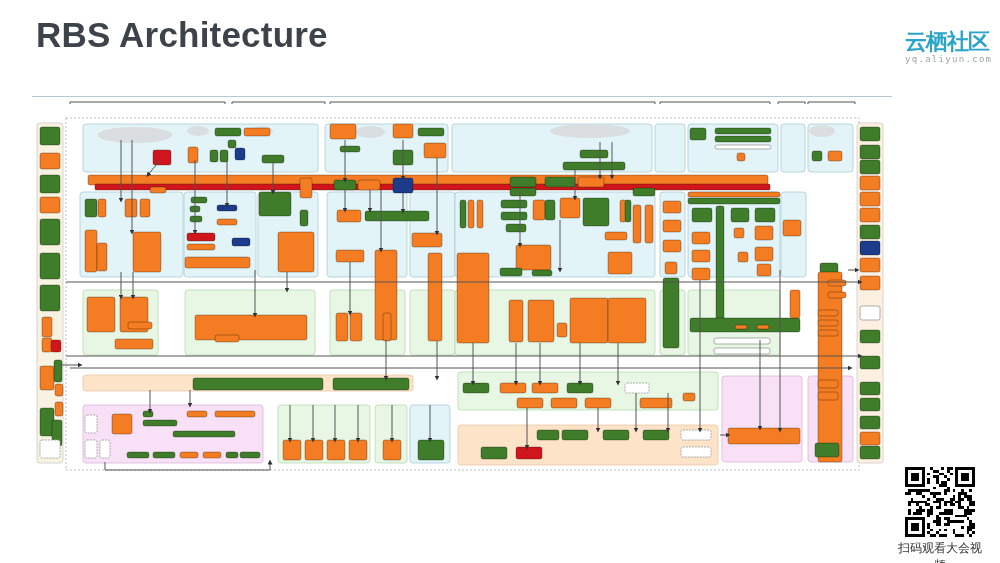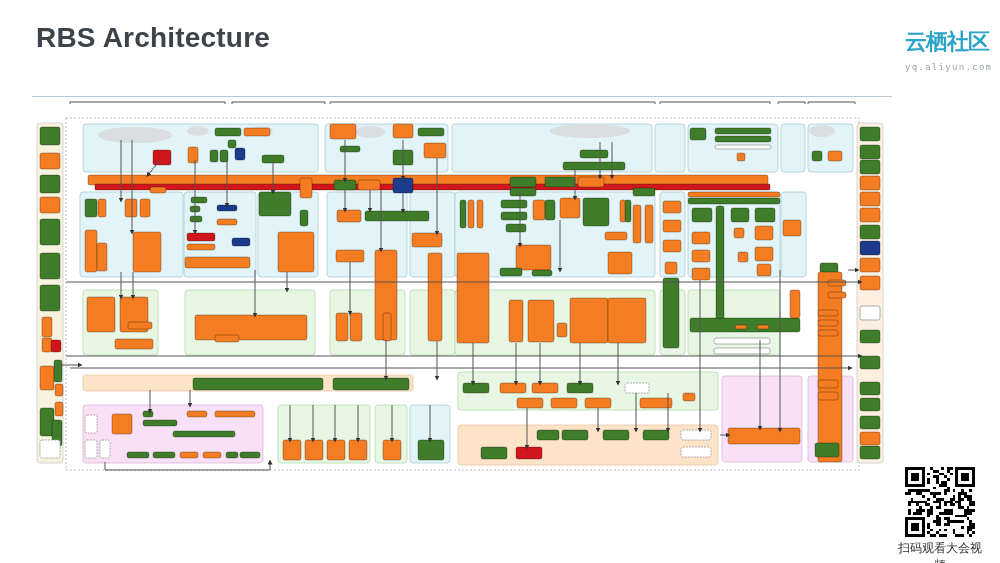--- a/index.html
+++ b/index.html
@@ -1,20 +1,20 @@
 <!DOCTYPE html>
 <html><head>
 <meta charset="utf-8">
 <style>
   html, body { margin:0; padding:0; background:#ffffff; }
   body { width:1000px; height:563px; position:relative; overflow:hidden; font-family:"Liberation Sans", sans-serif; }
-  .title { position:absolute; left:36px; top:22px; font-size:28px; font-weight:bold; color:#3d434a; letter-spacing:0.2px; }
+  .title { position:absolute; left:36px; top:15px; font-size:35px; font-weight:bold; color:#3d434a; letter-spacing:0.2px; }
   .brand { position:absolute; left:905px; top:30px; width:92px; text-align:left; }
   .brand-cn { font-size:22px; color:#2ba4c9; font-family:"DejaVu Sans", sans-serif; font-weight:bold; letter-spacing:-1px; line-height:24px; }
-  .brand-url { font-size:9px; color:#9aa3a8; letter-spacing:1.3px; font-family:"DejaVu Sans Mono", monospace; margin-top:8px; }
+  .brand-url { font-size:9px; color:#9aa3a8; letter-spacing:1.3px; font-family:"DejaVu Sans Mono", monospace; margin-top:0px; }
   .rule { position:absolute; left:32px; top:96px; width:860px; height:1px; background:#b9c7d2; }
   #diagram { position:absolute; left:0; top:0; }
   .qr { position:absolute; left:905px; top:467px; width:70px; height:70px; }
   .qr-caption { position:absolute; left:898px; top:540px; width:84px; text-align:center; font-size:12px; color:#333; font-family:"DejaVu Sans", sans-serif; }
 </style>
 </head>
 <body>
 
 <div class="title">RBS Architecture</div>
 

